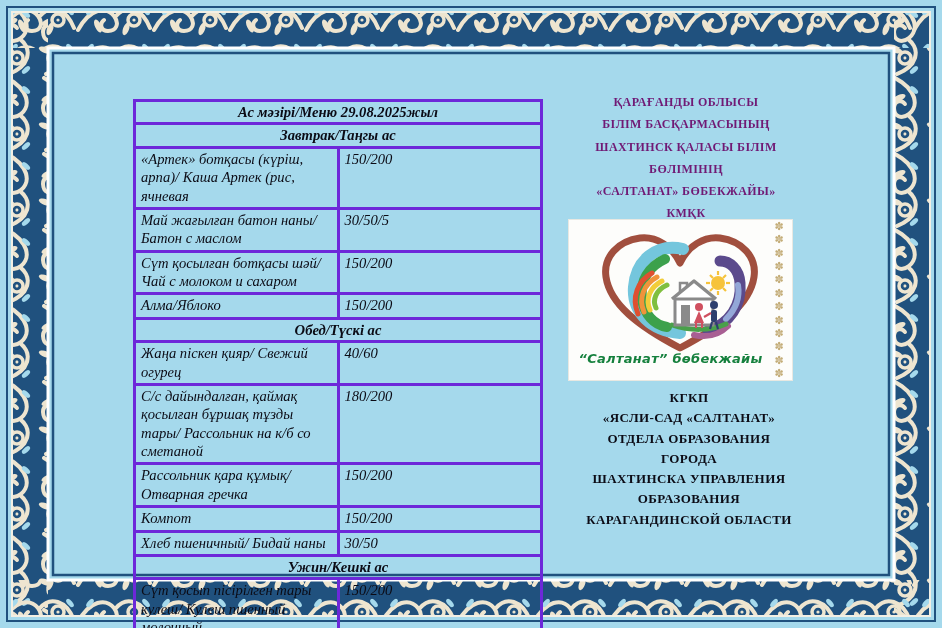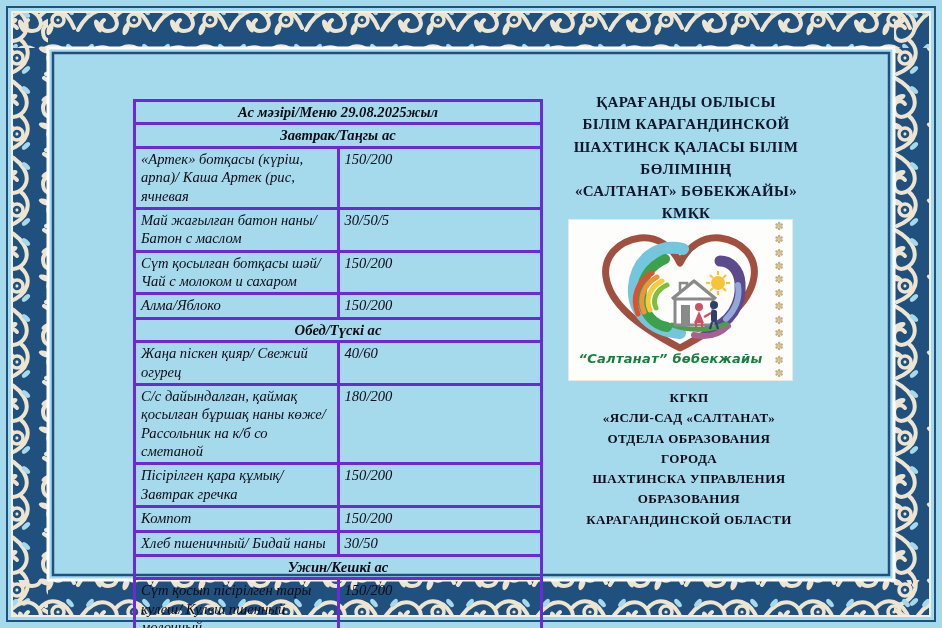--- a/index.html
+++ b/index.html
@@ -21,22 +21,22 @@
     background:transparent;
     font-style:italic;
   }
   .menu-table td.ttl,.menu-table td.sec{
     text-align:center;font-weight:bold;padding:1px 2px;
   }
   .menu-table td.pv{width:62px;}
   
   .org-top{
     position:absolute;left:530px;top:91px;width:312px;
-    text-align:center;font-weight:bold;font-size:15px;
-    line-height:22.3px;letter-spacing:.4px;color:#0f172a;
+    text-align:center;font-weight:bold;font-size:12px;
+    line-height:22.3px;letter-spacing:.4px;color:#701a75;
   }
   .org-bottom{
     position:absolute;left:530px;top:388px;width:318px;
     text-align:center;font-weight:bold;font-size:13px;
     line-height:20.3px;letter-spacing:.4px;color:#0c0c16;
   }
   .logo-box{
     position:absolute;left:568px;top:219px;width:225px;height:162px;
     background:#fdfdfb;box-shadow:0 0 0 1px #e8e8e2 inset;
   }
@@ -114,25 +114,25 @@
     <td class="pv">150/200</td>
   </tr>
   <tr>
     <td colspan="2" class="sec">Обед/Түскі ас</td>
   </tr>
   <tr>
     <td class="nm">Жаңа піскен қияр/ Свежий огурец</td>
     <td class="pv">40/60</td>
   </tr>
   <tr>
-    <td class="nm">С/с дайындалған, қаймақ қосылған бұршақ наны көже/ Рассольник на к/б со сметаной</td>
+    <td class="nm">С/с дайындалған, қаймақ қосылған бұршақ тұзды тары/ Рассольник на к/б со сметаной</td>
     <td class="pv">180/200</td>
   </tr>
   <tr>
-    <td class="nm">Пісірілген қара құмық/ Завтрак гречка</td>
+    <td class="nm">Рассольник қара құмық/ Отварная гречка</td>
     <td class="pv">150/200</td>
   </tr>
   <tr>
     <td class="nm">Компот</td>
     <td class="pv">150/200</td>
   </tr>
   <tr>
     <td class="nm">Хлеб пшеничный/ Бидай наны</td>
     <td class="pv">30/50</td>
   </tr>
@@ -142,21 +142,21 @@
   <tr>
     <td class="nm">Сүт қосып пісірілген тары кулеш/ Кулеш пшенный молочный</td>
     <td class="pv">150/200</td>
   </tr>
 
 </tbody>
   </table>
 
 <div class="org-top">
   <div>ҚАРАҒАНДЫ ОБЛЫСЫ</div>
-  <div>БІЛІМ КАРАГАНДИНСКОЙ</div>
+  <div>БІЛІМ БАСҚАРМАСЫНЫҢ</div>
   <div>ШАХТИНСК ҚАЛАСЫ БІЛІМ</div>
   <div>БӨЛІМІНІҢ</div>
   <div>«САЛТАНАТ» БӨБЕКЖАЙЫ»</div>
   <div>КМҚК</div>
 </div>
 
 <div class="logo-box">
   <svg class="logo-heart" width="225" height="162" viewBox="0 0 225 162">
 
     <path d="M112,44 C104,27 88,17 72,19 C50,22 35,38 38,58 C42,85 70,107 112,129

